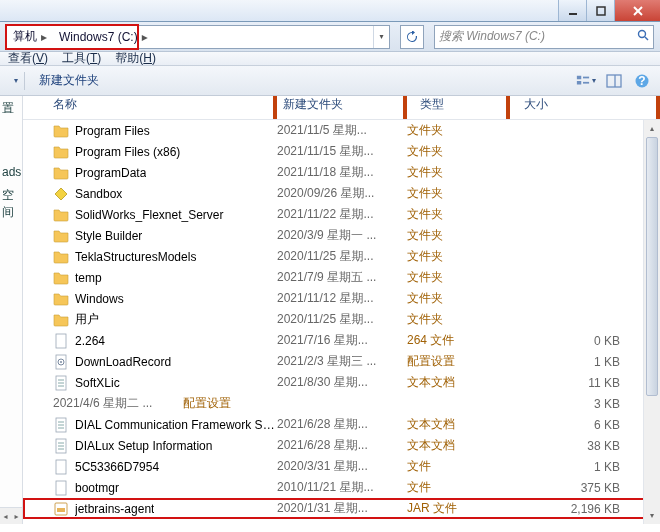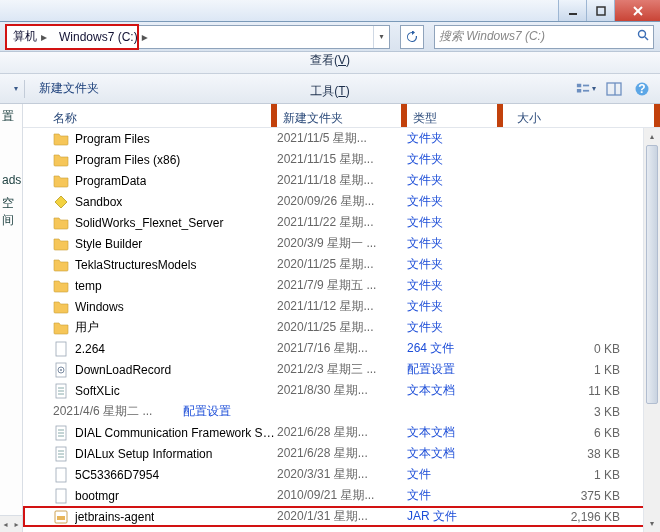--- a/index.html
+++ b/index.html
@@ -16,52 +16,52 @@
 .addr-box { flex: 1; height: 24px; background: #fff; border: 1px solid #8fa3bb; display: flex; align-items: center; position: relative; }
 .addr-box.highlight::after { content: ""; position: absolute; left: -2px; top: -2px; right: 250px; bottom: -2px; border: 2px solid #d21212; pointer-events: none; }
 .crumb { display: flex; align-items: center; height: 100%; padding: 0 6px; color: #113; }
 .crumb .sep { width: 6px; text-align: center; color: #555; margin-left: 4px; }
 .addr-dd { width: 16px; height: 100%; display: flex; align-items: center; justify-content: center; border-left: 1px solid #cfd8e4; }
 .refresh-box { width: 24px; height: 24px; background: #fff; border: 1px solid #8fa3bb; display: flex; align-items: center; justify-content: center; }
 .search-box { width: 220px; height: 24px; background: #fff; border: 1px solid #8fa3bb; display: flex; align-items: center; padding: 0 4px; color: #888; font-style: italic; }
 .search-box .mag { margin-left: auto; }
 
 
-.menu-row { height: 22px; display: flex; align-items: center; gap: 14px; padding: 0 8px; background: linear-gradient(#f7f9fc, #e9eef5); border-bottom: 1px solid #c7d0dc; color: #1b2d4a; flex-direction: column; }
+.menu-row { height: 14px; display: flex; align-items: center; gap: 14px; padding: 6px 8px; background: linear-gradient(#f7f9fc, #e9eef5); border-bottom: 1px solid #c7d0dc; color: #1b2d4a; }
 .menu-item { cursor: default; }
 .menu-item .accel { text-decoration: underline; }
 
 
 .tool-row { height: 30px; display: flex; align-items: center; padding: 0 8px; background: linear-gradient(#f4f7fb, #e3e9f1); border-bottom: 1px solid #c3ccd8; }
 .tool-sep { width: 1px; height: 18px; background: #c3ccd8; margin-right: 8px; }
 .tool-link { color: #1b3f7a; padding: 3px 6px; display: flex; align-items: center; gap: 4px; }
 .tool-link .dd { font-size: 8px; color: #3a5a8a; }
 .tool-right { margin-left: auto; display: flex; align-items: center; gap: 8px; }
 .tool-icon { width: 20px; height: 20px; display: flex; align-items: center; justify-content: center; }
 
 
 .body-row { display: flex; height: calc(532px - 22px - 30px - 22px - 30px); }
 .left-pane { width: 23px; border-right: 1px solid #d9dee5; background: #fdfdfd; display: flex; flex-direction: column; }
 .left-frag { padding: 4px 2px; color: #244; }
 .left-scroll { margin-top: auto; height: 17px; background: #f0f0f0; border-top: 1px solid #d9dee5; display: flex; }
 .left-scroll .sbtn { width: 11px; display: flex; align-items: center; justify-content: center; color: #666; font-size: 8px; }
 
 .right-pane { flex: 1; display: flex; flex-direction: column; background: #fff; }
 .cols { height: 24px; display: flex; align-items: center; border-bottom: 1px solid #e2e6ec; color: #2b4a7a; }
-.col { padding: 0 6px; border-right: 6px solid #c2410c; height: 100%; display: flex; align-items: flex-end; gap: 4px; }
+.col { padding: 0 6px; border-right: 4px solid #c2410c; height: 100%; display: flex; align-items: flex-start; gap: 4px; }
 .col.name { width: 254px; padding-left: 30px; }
 .col.date { width: 130px; }
-.col.type { width: 96px; }
+.col.type { width: 96px; margin-left: 7px; }
 .col.size { flex: 1; justify-content: flex-start; margin-left: 8px; }
 
 .list { flex: 1; overflow: hidden; position: relative; }
 .row { height: 21px; display: flex; align-items: center; padding-left: 30px; }
 .row .cell-name { width: 224px; display: flex; align-items: center; gap: 6px; overflow: hidden; white-space: nowrap; text-overflow: ellipsis; color: #000; }
 .row .cell-date { width: 130px; color: #666; overflow: hidden; white-space: nowrap; text-overflow: ellipsis; }
-.row .cell-type { width: 96px; color: #1d4ed8; }
+.row .cell-type { width: 96px; color: #a16207; }
 .row .cell-size { flex: 1; text-align: right; padding-right: 40px; color: #666; }
 .row .ico { width: 16px; height: 16px; flex: none; display: flex; align-items: center; justify-content: center; }
 .row.highlight { outline: 2px solid #d21212; outline-offset: -2px; }
 .row .nm { overflow: hidden; text-overflow: ellipsis; white-space: nowrap; }
 
 
 .vscroll { position: absolute; right: 0; top: 0; bottom: 0; width: 17px; background: #f0f0f0; border-left: 1px solid #e2e6ec; display: flex; flex-direction: column; }
 .vscroll .vbtn { height: 17px; display: flex; align-items: center; justify-content: center; color: #666; font-size: 8px; }
 .vscroll .vtrack { flex: 1; position: relative; }
 .vscroll .vthumb { position: absolute; left: 2px; right: 2px; top: 0; height: 70%; background: linear-gradient(90deg,#e6ebf2,#c9d3e0); border: 1px solid #b1bdd0; border-radius: 2px; }
@@ -411,21 +411,21 @@
         </div>
         <div class="row">
           <div class="cell-name">
             <span class="ico">
               <svg viewBox="0 0 16 16">
                 <rect x="3" y="1" width="10" height="14" fill="#fff" stroke="#9aa6b5" stroke-width="0.8"></rect>
               </svg>
             </span>
             <span class="nm">bootmgr</span>
           </div>
-          <div class="cell-date">2010/09/21 星期...</div>
+          <div class="cell-date">2010/11/21 星期...</div>
           <div class="cell-type">文件</div>
           <div class="cell-size">375 KB</div>
         </div>
         <div class="row highlight">
           <div class="cell-name">
             <span class="ico">
               <svg viewBox="0 0 16 16">
                 <rect x="2" y="2" width="12" height="12" rx="1" fill="#fff" stroke="#c28b2a" stroke-width="0.8"></rect>
                 <rect x="4" y="7" width="8" height="4" fill="#e8b55a"></rect>
               </svg>

